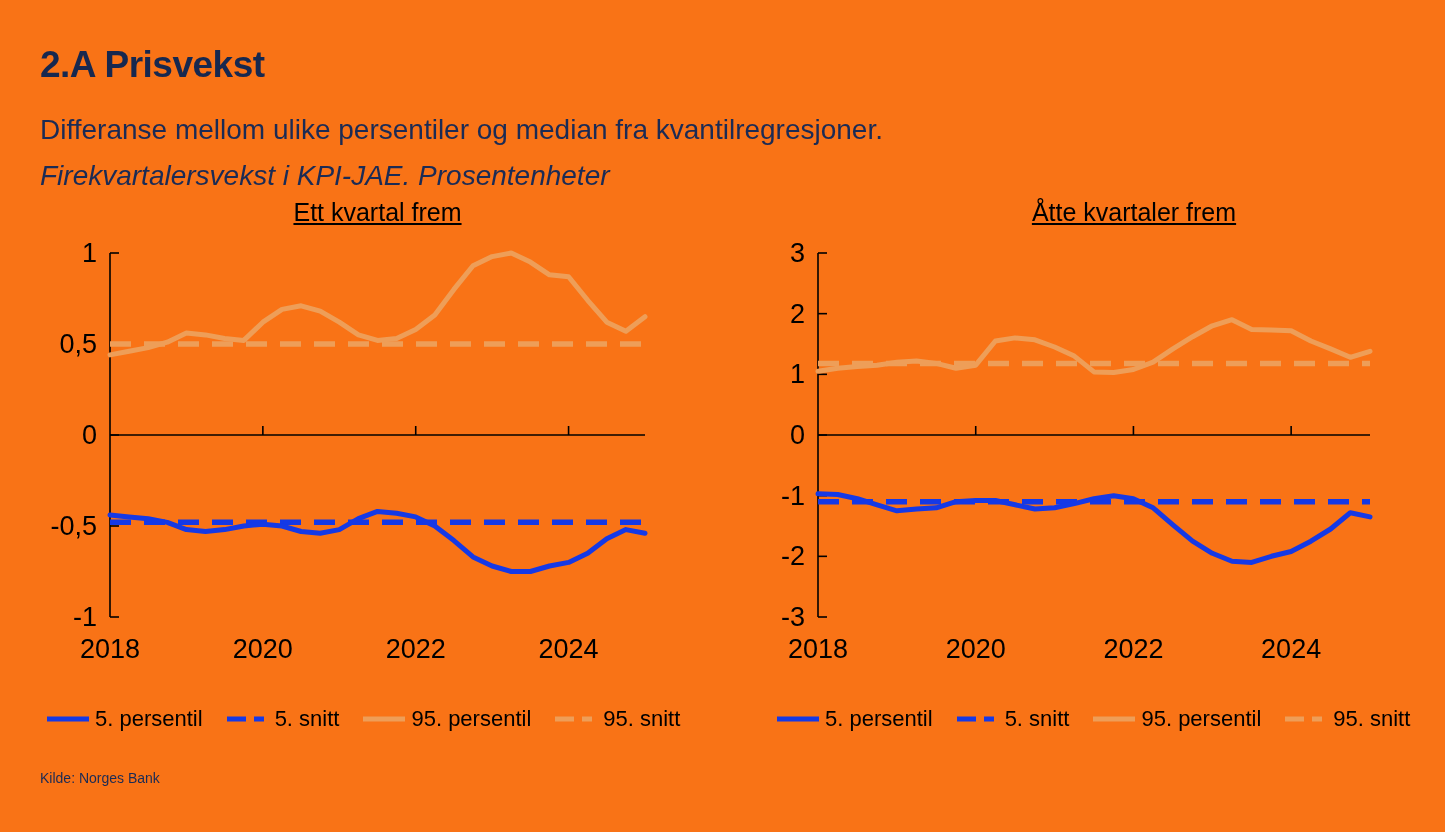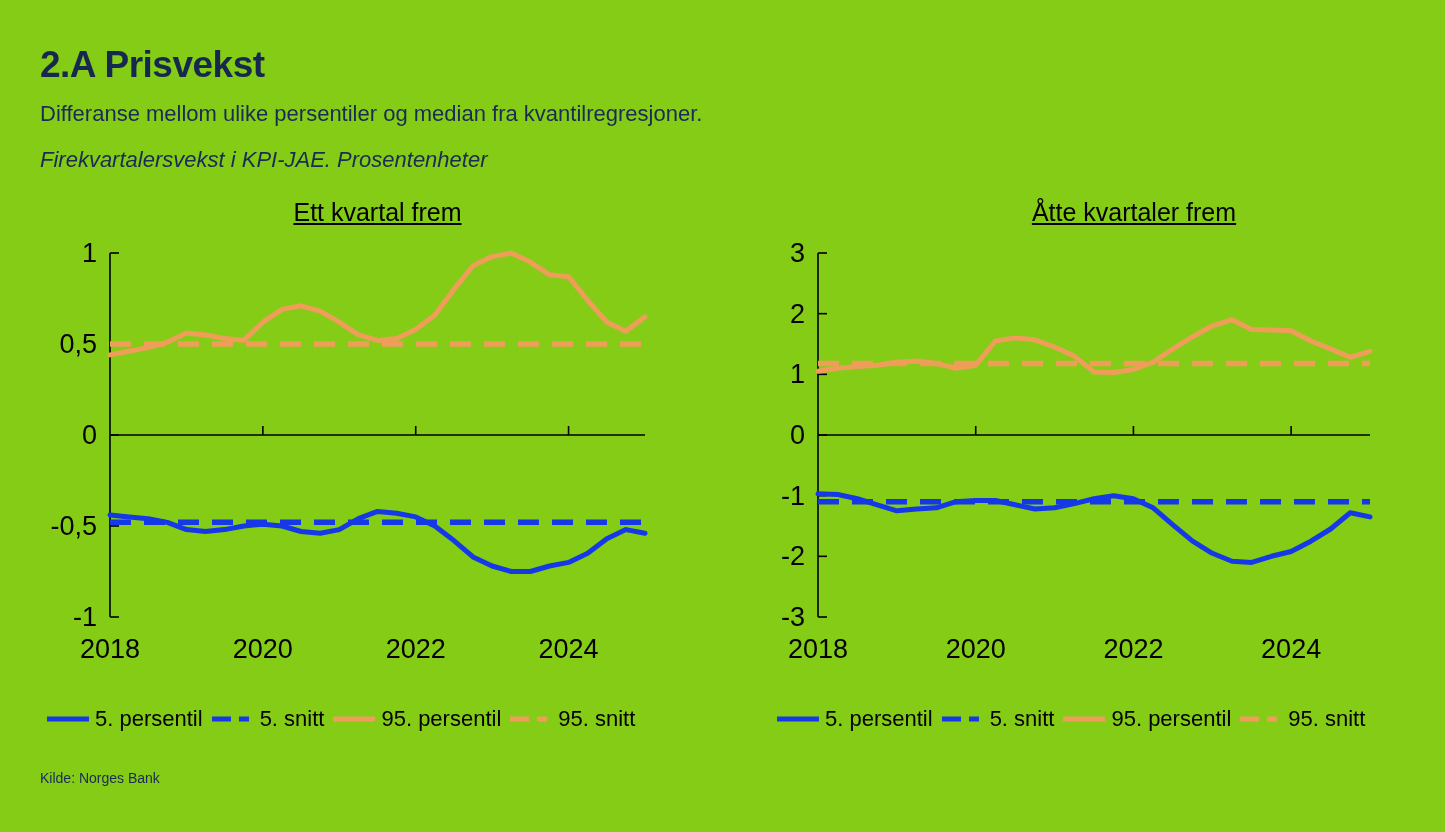--- a/index.html
+++ b/index.html
@@ -1,30 +1,30 @@
 <!DOCTYPE html>
 <html><head>
 <meta charset="utf-8">
 <style>
   html,body{margin:0;padding:0;background:#fff;}
-  .page{position:relative;width:1445px;height:832px;background:#84cc16;overflow:hidden;
+  .page{position:relative;width:1445px;height:832px;background:#f97316;overflow:hidden;
         font-family:"Liberation Sans","DejaVu Sans",sans-serif;}
   .page-title{position:absolute;left:40px;top:44px;font-size:37px;font-weight:700;
               letter-spacing:-0.5px;color:#17284F;}
-  .subtitle{position:absolute;left:40px;font-size:22px;font-weight:400;color:#1B2B55;}
+  .subtitle{position:absolute;left:40px;font-size:28px;font-weight:400;color:#1B2B55;margin-top:13px;}
   .subtitle-1{top:101px;}
   .subtitle-2{top:147px;font-style:italic;}
   .chart-title{position:absolute;top:198px;font-size:25px;color:#000;text-align:center;text-decoration:underline;}
   .chart-title-0{left:110px;width:535px;}
   .chart-title-1{left:858px;width:552px;}
   .chart-canvas{position:absolute;top:236px;}
   .chart-canvas-0{left:20px;}
   .chart-canvas-1{left:750px;}
   .chart-canvas text{font-family:"Liberation Sans","DejaVu Sans",sans-serif;}
-  .legend{position:absolute;top:706px;display:flex;align-items:center;gap:8px;
+  .legend{position:absolute;top:706px;display:flex;align-items:center;gap:23px;
           font-size:22px;color:#000;white-space:nowrap;}
   .legend-0{left:46px;}
   .legend-1{left:776px;}
   .legend-item{display:flex;align-items:center;gap:5px;}
   .source{position:absolute;left:40px;top:770px;font-size:14px;color:#1B2B55;}
 </style>
 </head>
 <body>
 
 <div class="page">

